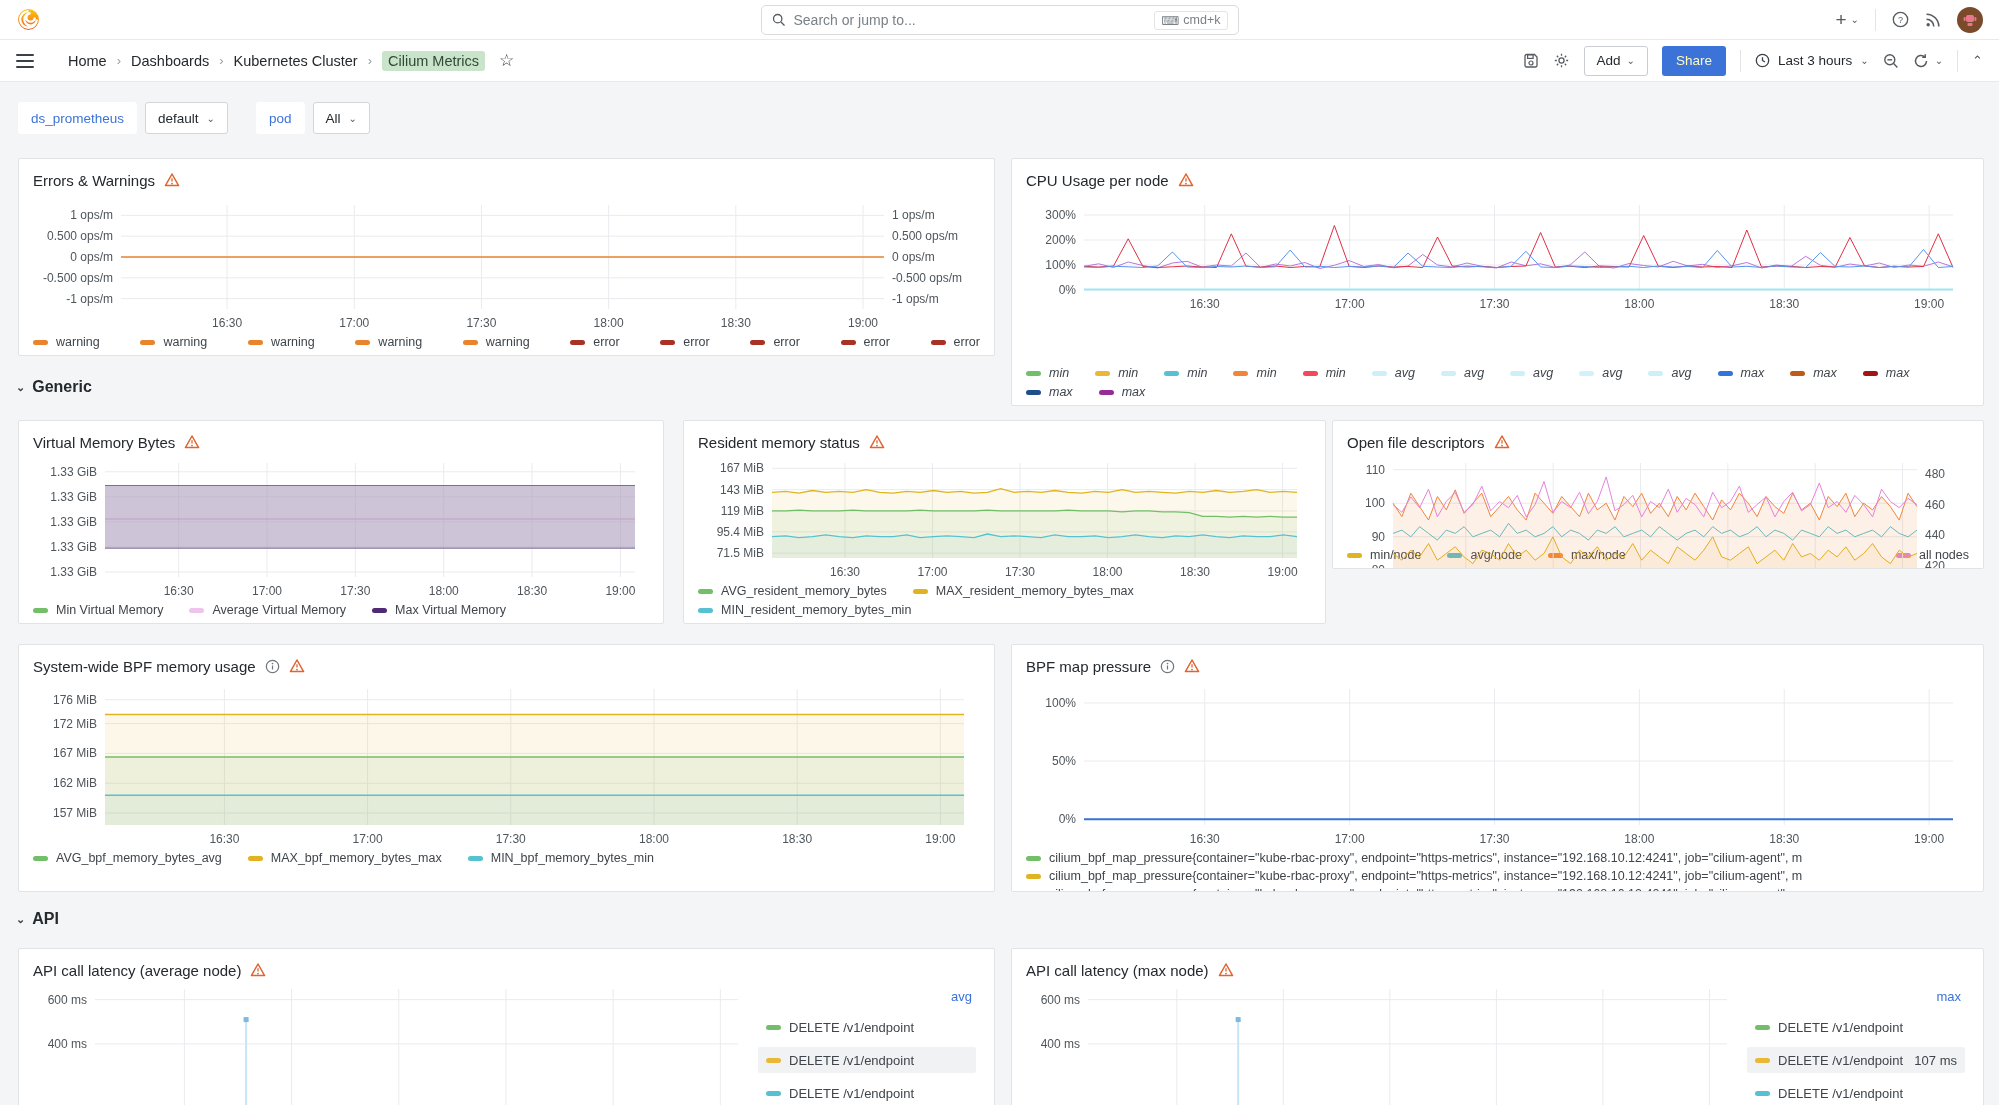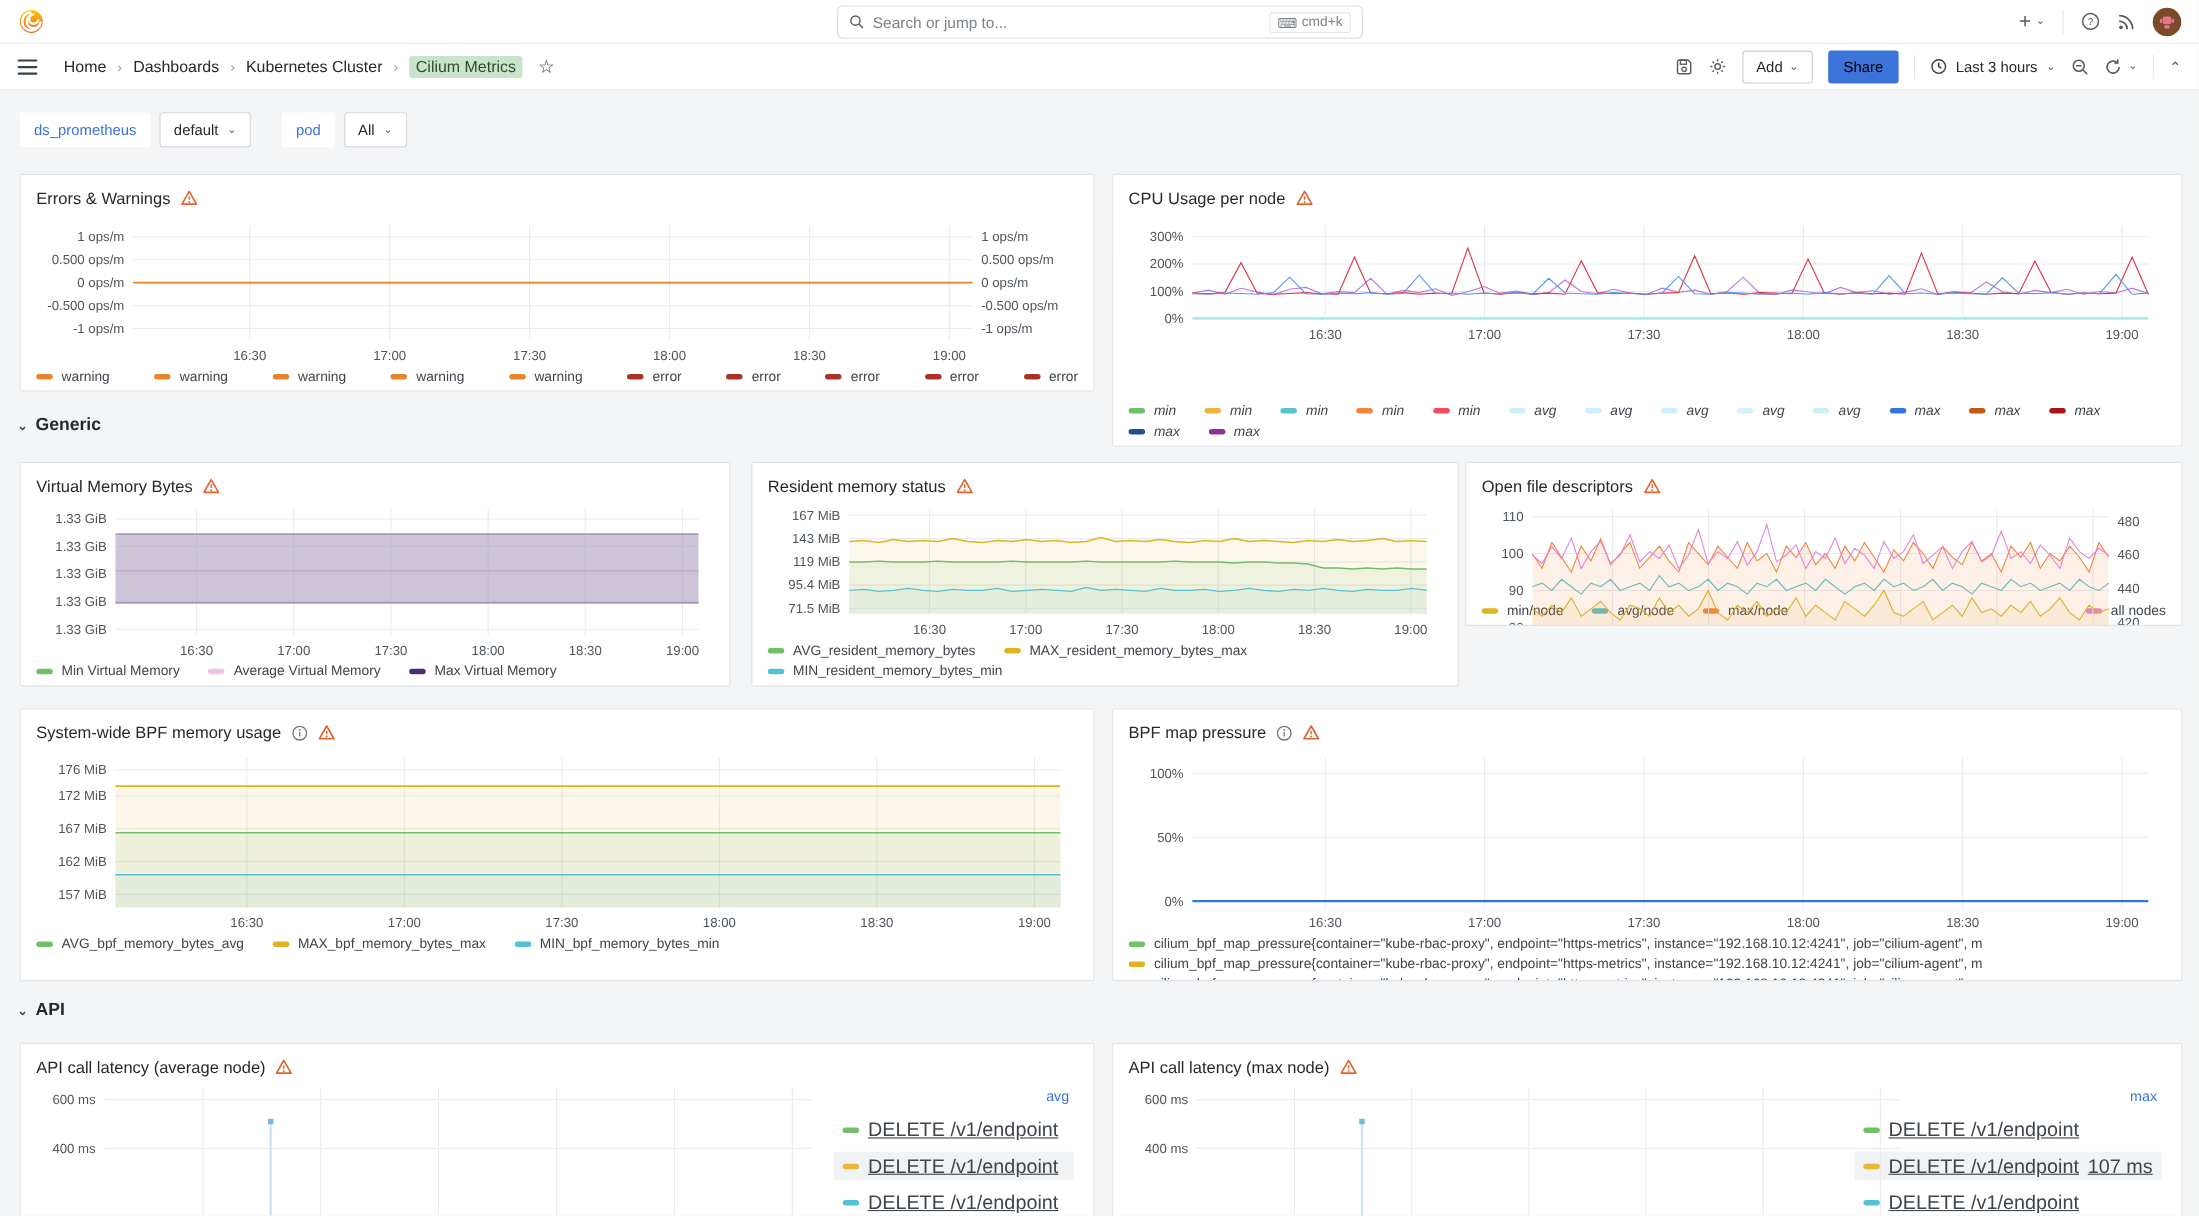--- a/index.html
+++ b/index.html
@@ -17,32 +17,32 @@
   .kbd-hint { display:flex; align-items:center; gap:4px; color:#7A8187; font-size:12.5px;
     border:1px solid #E2E4E7; border-radius:3px; padding:1px 6px; }
   .nav-right { margin-left:auto; display:flex; align-items:center; gap:16px; }
   .ico { color:#555B61; font-size:15px; line-height:1; display:flex; align-items:center; }
   .vdiv { width:1px; height:22px; background:#E2E4E7; }
   .avatar { width:26px; height:26px; border-radius:50%; background:#7A4A2B; display:flex;
     align-items:center; justify-content:center; overflow:hidden; }
 
   
   .toolbar { height:42px; background:#FFFFFF; border-bottom:1px solid #E7E9EB;
-    display:flex; align-items:center; padding:0 16px; gap:10px; }
+    display:flex; align-items:center; padding:0 16px; gap:20px; }
   .burger { display:flex; flex-direction:column; gap:4px; cursor:pointer; margin-right:14px; }
   .burger span { display:block; width:18px; height:2px; background:#3A4047; border-radius:1px; }
   .crumbs { display:flex; align-items:center; gap:10px; font-size:14.5px; }
   .crumb { color:#24292E; }
   .crumb-sep { color:#9AA0A6; font-size:13px; }
   .crumb-current { background:#C9E4CA; color:#2F4B33; padding:2px 6px; border-radius:3px; }
   .star { color:#3A4047; font-size:17px; margin-left:4px; }
   .tb-right { margin-left:auto; display:flex; align-items:center; gap:14px; }
   .btn-outline { display:flex; align-items:center; gap:6px; border:1px solid #C9CDD1; border-radius:3px;
     background:#fff; height:30px; padding:0 12px; font-size:13.5px; color:#24292E; }
-  .btn-blue { background:#3B73D9; color:#000000; border:none; border-radius:3px; height:30px;
+  .btn-blue { background:#3B73D9; color:#fef9c3; border:none; border-radius:3px; height:30px;
     padding:0 14px; font-size:13.5px; display:flex; align-items:center;text-align:center; }
   .timectl { display:flex; align-items:center; gap:8px; font-size:13.5px; color:#24292E; }
   .chev { font-size:10px; color:#555B61; }
 
   
   .content { position:absolute; top:82px; left:0; right:0; height:1023px; overflow:hidden; background:#F4F5F6; }
   .varrow { position:absolute; top:20px; left:18px; display:flex; gap:8px; align-items:center; }
   .vchip { height:32px; background:#fff; border-radius:3px; display:flex; align-items:center;
     padding:0 12px; font-size:13.5px; }
   .vchip.lbl { color:#3B73D9; border:1px solid transparent; }
@@ -67,21 +67,21 @@
   .lg-split .grp { display:flex; gap:26px; }
   .lg-list .li { display:flex; margin-bottom:4px; white-space:nowrap; overflow:hidden; }
   .li { display:flex; align-items:center; gap:8px; font-size:12.5px; color:#3F454B; white-space:nowrap; }
   .sw { width:15px; height:5px; border-radius:3px; flex:0 0 15px; }
 
   .api-body { flex:1; display:flex; min-height:0; }
   .api-chart { flex:1; position:relative; }
   .api-chart svg { position:absolute; inset:0; }
   .side-legend { flex:0 0 232px; padding:6px 4px 0 10px; display:flex; flex-direction:column; }
   .side-legend .hdr { text-align:right; color:#3B73D9; font-size:13px; margin-bottom:10px; padding-right:4px; }
-  .side-legend .li { height:26px; padding:0 8px; border-radius:2px; margin-bottom:7px; font-size:18px;text-decoration:underline; }
+  .side-legend .li { height:26px; padding:0 8px; border-radius:2px; margin-bottom:7px; font-size:13px; }
   .side-legend .li.hl { background:#F1F2F4; }
   .side-legend .lv { margin-left:auto; color:#3F454B; }
 
   .warn-ico, .info-ico { display:flex; align-items:center; }
 </style>
 </head>
 <body>
 
 <div class="topnav">
   <svg class="logo" viewBox="0 0 24 24">

